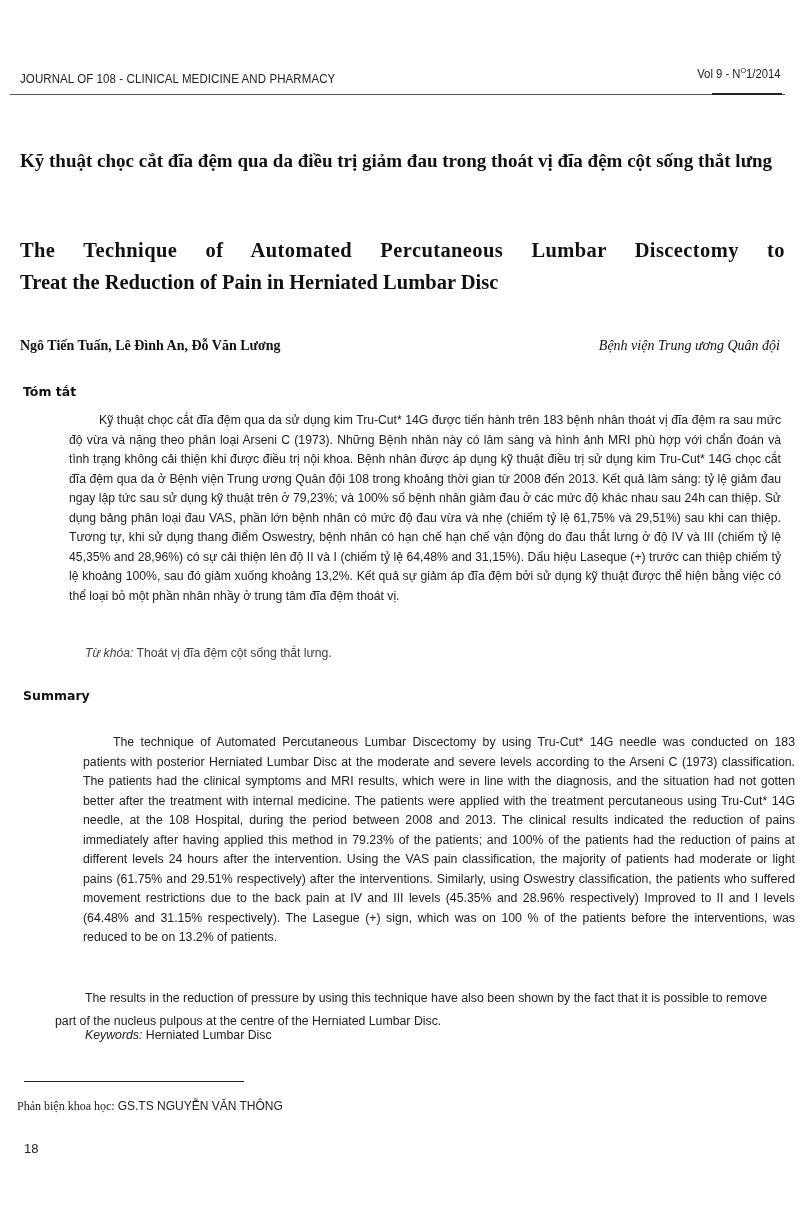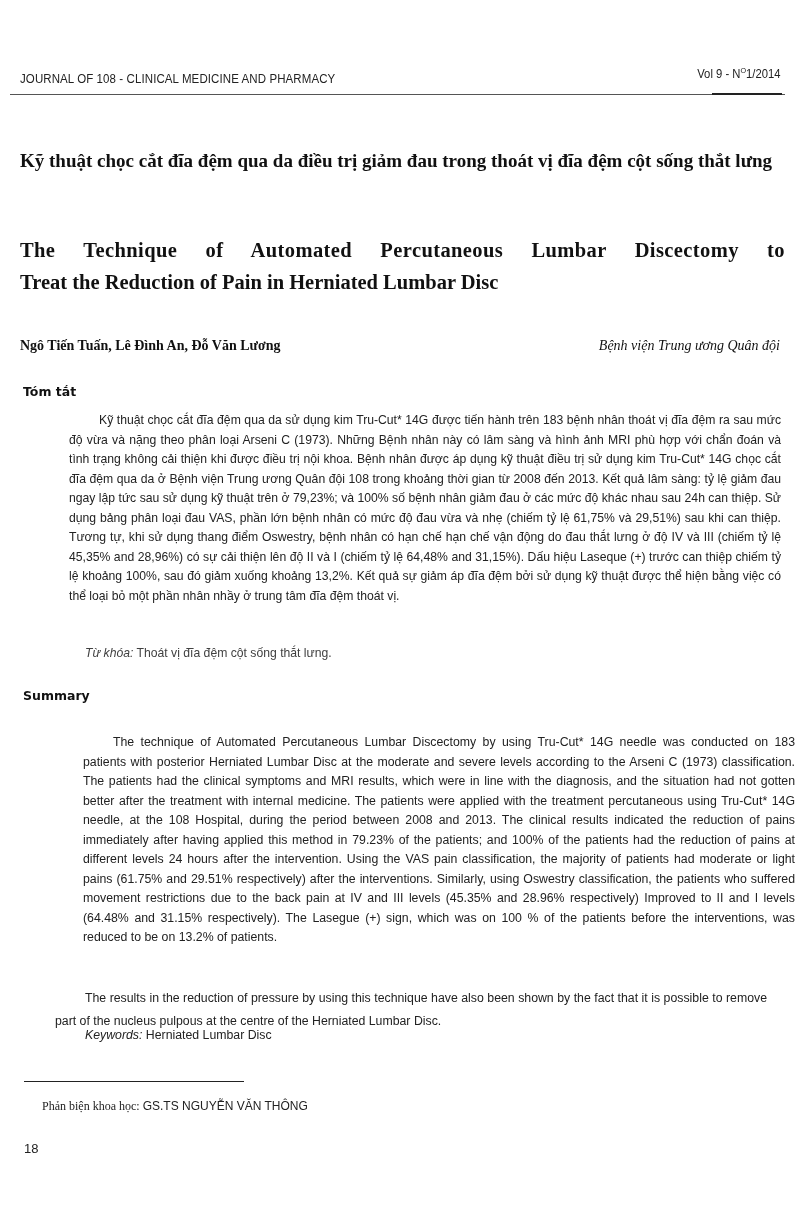--- a/index.html
+++ b/index.html
@@ -25,21 +25,21 @@
   .para { font-family: "Liberation Sans", sans-serif; font-size: 12.2px; line-height: 19.5px; color: #222; text-align: justify; text-indent: 30px; }
   .abs-vn { left: 69px; top: 411px; width: 712px; }
   .kw-vn { left: 85px; top: 646px; font-family: Liberation Sans, sans-serif; font-size: 12.2px; color: #404040; }
   .kw-label { font-style: italic; }
 
   .abs-en1 { left: 55px; top: 733px; width: 712px; font-size: 12.3px; line-height: 19.5px; margin-left: 28px; }
   .abs-en2 { left: 55px; top: 987px; width: 712px; font-size: 12.3px; line-height: 23px; }
   .kw-en { left: 85px; top: 1028px; font-family: "Liberation Sans", sans-serif; font-size: 12.3px; color: #222; }
 
   .foot-rule { left: 24px; top: 1081px; width: 220px; height: 1px; background: #222; }
-  .reviewer { left: 42px; top: 1099px; font-family: "Liberation Serif", serif; font-size: 12px; color: #222; }
+  .reviewer { left: 17px; top: 1099px; font-family: "Liberation Serif", serif; font-size: 12px; color: #222; }
   .reviewer .name { font-family: "Liberation Sans", sans-serif; font-size: 12px; }
   .page-num { left: 24px; top: 1141px; font-family: "Liberation Sans", sans-serif; font-size: 13px; color: #222; }
 </style>
 </head>
 <body>
 
 <div class="abs header-left">JOURNAL OF 108 - CLINICAL MEDICINE AND PHARMACY</div>
 <div class="abs header-right"><span>Vol 9 - N</span><sup>O</sup><span>1/2014</span></div>
 <div class="abs header-rule"></div>
 <div class="abs header-rule2"></div>

